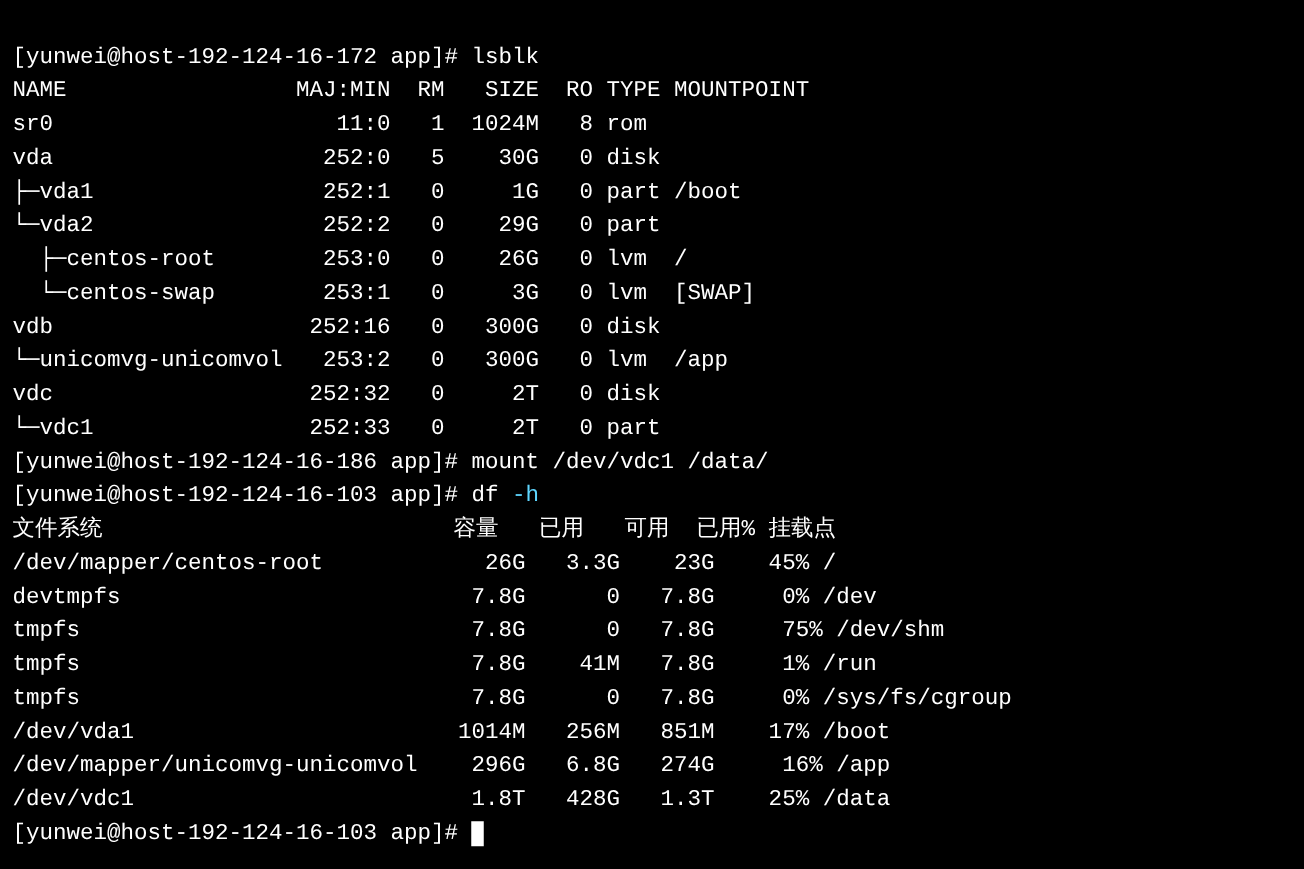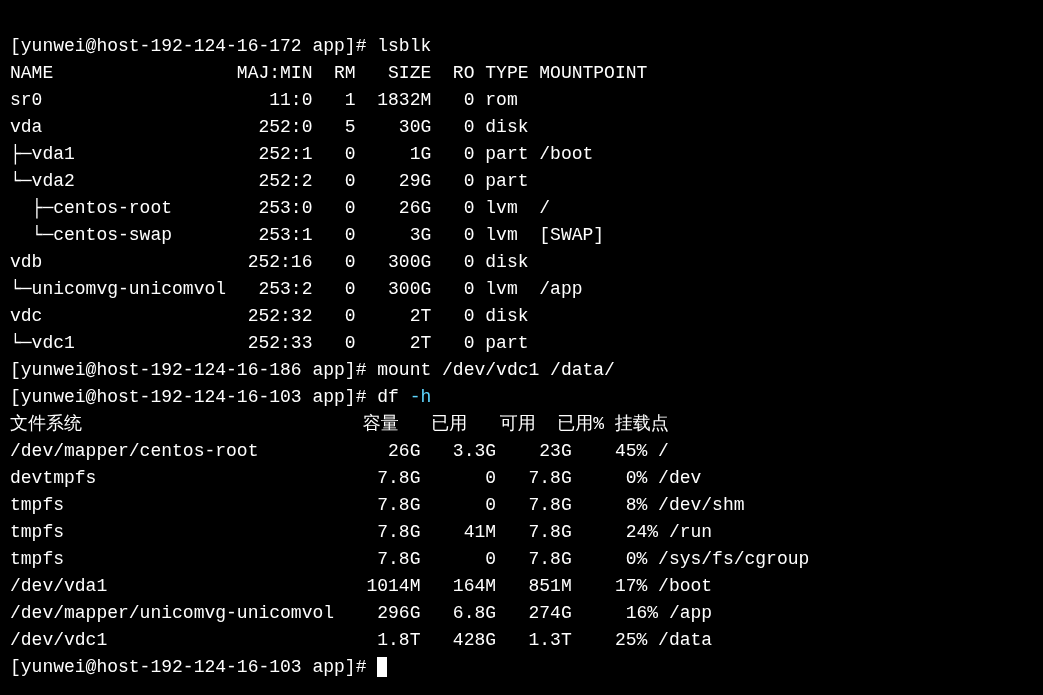--- a/index.html
+++ b/index.html
@@ -19,38 +19,38 @@
     width: 10px;
     height: 20px;
     background: #fff;
     vertical-align: text-bottom;
   }
 </style>
 </head>
 <body>
 <div id="term"><span class="white">[yunwei@host-192-124-16-172 app]# lsblk</span>
 <span>NAME                 MAJ:MIN  RM   SIZE  RO TYPE MOUNTPOINT</span>
-<span>sr0                     11:0   1  1832M   0 rom  </span>
+<span>sr0                     11:0   1  1024M   8 rom  </span>
 <span>vda                    252:0   5    30G   0 disk </span>
 <span>├─vda1                 252:1   0     1G   0 part /boot</span>
 <span>└─vda2                 252:2   0    29G   0 part </span>
 <span>  ├─centos-root        253:0   0    26G   0 lvm  /</span>
 <span>  └─centos-swap        253:1   0     3G   0 lvm  [SWAP]</span>
 <span>vdb                   252:16   0   300G   0 disk </span>
 <span>└─unicomvg-unicomvol   253:2   0   300G   0 lvm  /app</span>
 <span>vdc                   252:32   0     2T   0 disk </span>
 <span>└─vdc1                252:33   0     2T   0 part </span>
 <span class="white">[yunwei@host-192-124-16-186 app]# mount /dev/vdc1 /data/</span>
 <span class="white">[yunwei@host-192-124-16-103 app]# df <span class="cyan">-h</span></span>
 <span>文件系统                          容量   已用   可用  已用% 挂载点</span>
 <span>/dev/mapper/centos-root            26G   3.3G    23G    45% /</span>
 <span>devtmpfs                          7.8G      0   7.8G     0% /dev</span>
-<span>tmpfs                             7.8G      0   7.8G     8% /dev/shm</span>
-<span>tmpfs                             7.8G    41M   7.8G     24% /run</span>
+<span>tmpfs                             7.8G      0   7.8G     75% /dev/shm</span>
+<span>tmpfs                             7.8G    41M   7.8G     1% /run</span>
 <span>tmpfs                             7.8G      0   7.8G     0% /sys/fs/cgroup</span>
-<span>/dev/vda1                        1014M   164M   851M    17% /boot</span>
+<span>/dev/vda1                        1014M   256M   851M    17% /boot</span>
 <span>/dev/mapper/unicomvg-unicomvol    296G   6.8G   274G     16% /app</span>
 <span>/dev/vdc1                         1.8T   428G   1.3T    25% /data</span>
 <span class="white">[yunwei@host-192-124-16-103 app]# <span class="cursor"></span></span></div>
 
 
 
 
 
 </body></html>

